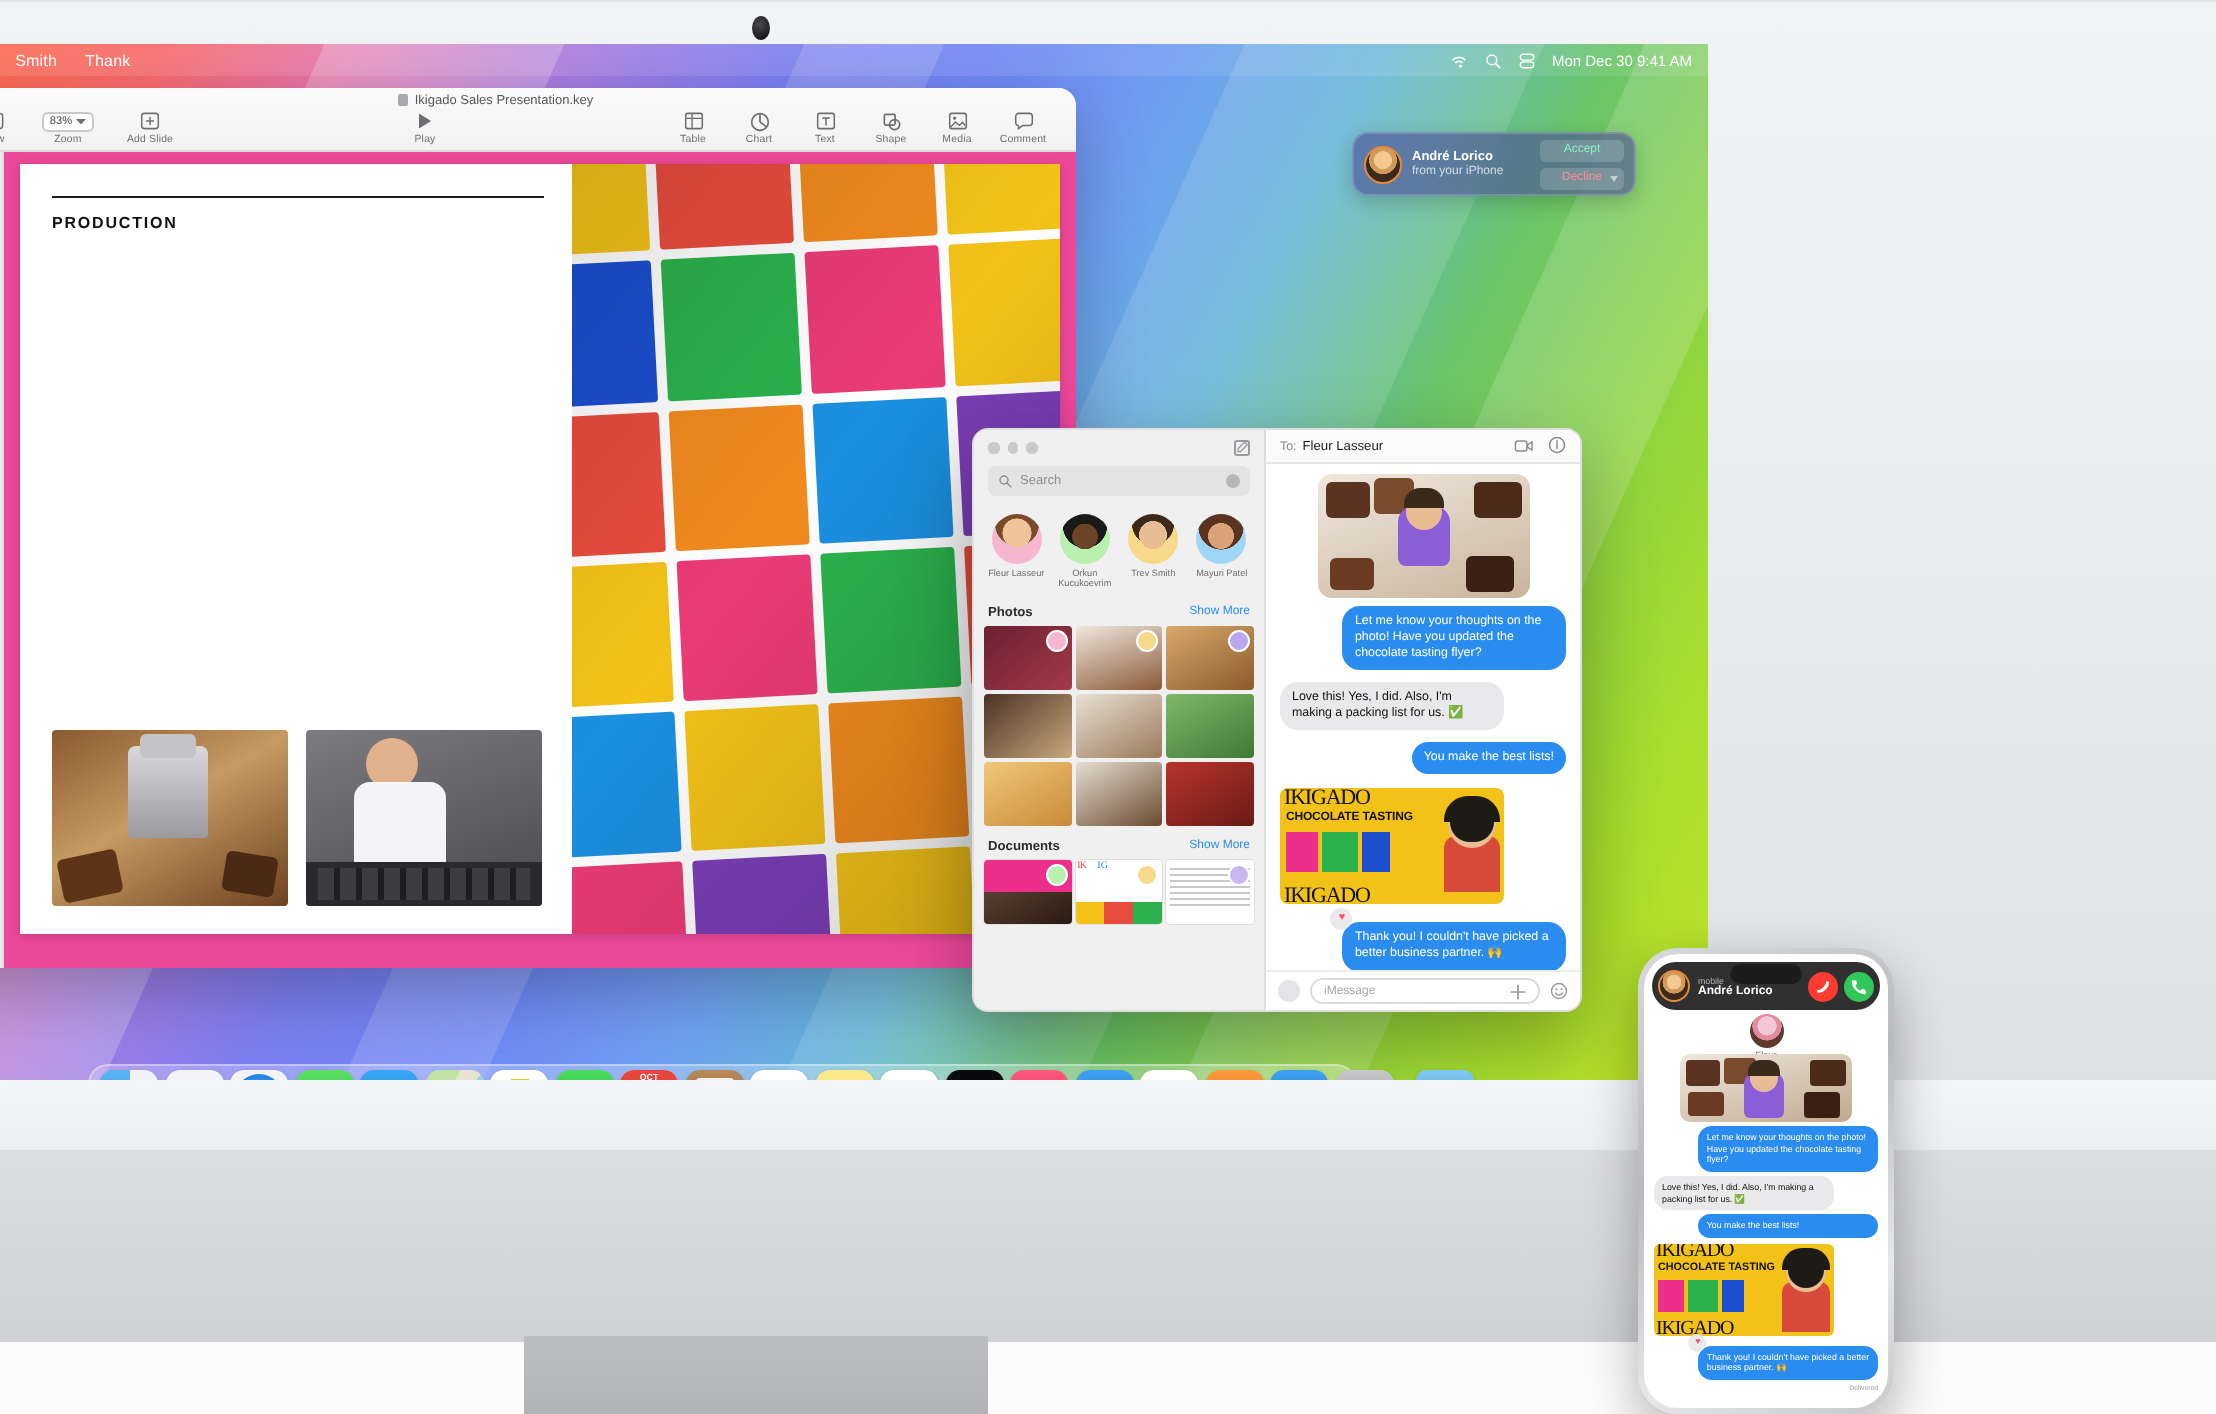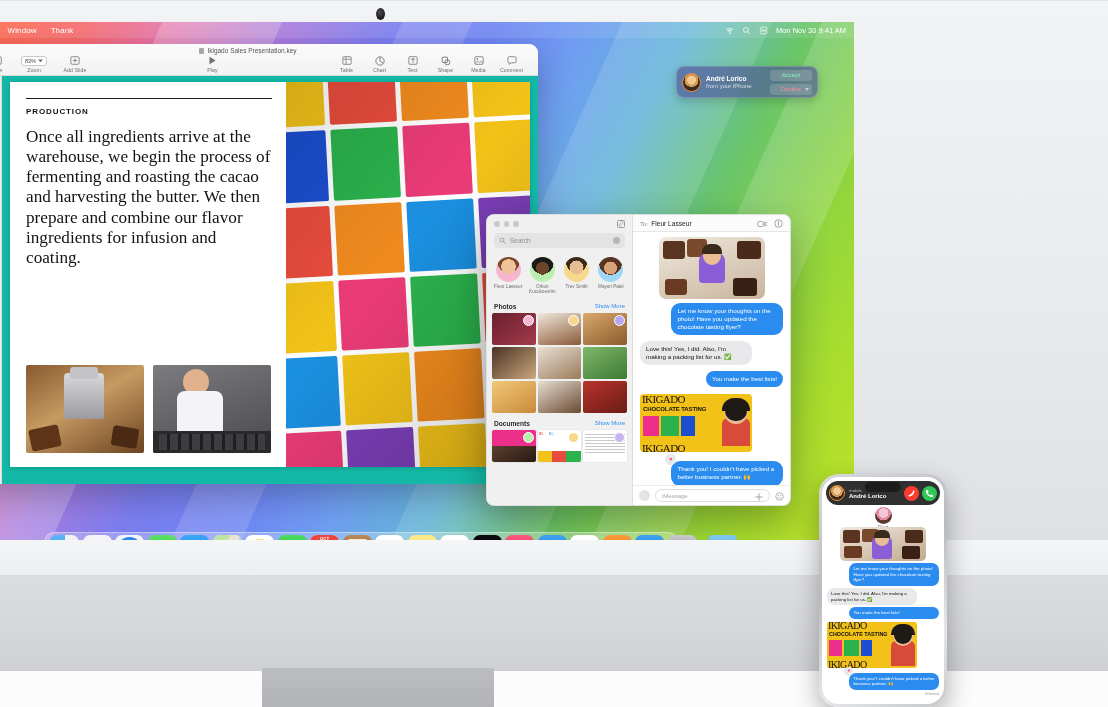--- a/index.html
+++ b/index.html
@@ -113,21 +113,21 @@
   .kn-tool .tl { font-size: 5.2px; margin-top: 1px; letter-spacing: .1px; }
   .kn-gap { flex: 1; }
   .kn-zoom-box {
     display: inline-flex; align-items: center; gap: 2px; border: .5px solid #c9c9cc;
     border-radius: 3px; padding: 0 3px; height: 10px; font-size: 5.6px; color: #4b4c50;
     background: #fff;
   }
 
   .kn-body { display: flex; height: 408px; }
   .kn-sidebar { width: 44px; background: #eeeeee; border-right: .5px solid #dcdcdc; padding: 4px 5px; overflow: hidden; }
-  .kn-canvas { flex: 1; background: #14b8a6; padding: 6px 8px 0 8px; }
+  .kn-canvas { flex: 1; background: #ec4899; padding: 6px 8px 0 8px; }
   .slide {
     position: relative; width: 100%; height: 385px; background: #fff;
     box-shadow: 0 1px 5px rgba(0,0,0,.18); display: flex; overflow: hidden;
   }
   .slide-left { width: 53%; padding: 16px 14px 0 16px; position: relative; }
   .slide-rule { height: 1px; background: #1b1b1b; margin-bottom: 8px; }
   .slide-kicker { font-size: 8px; font-weight: 700; letter-spacing: .9px; color: #111; }
   .slide-para {
     font-family: "Liberation Serif", serif; font-size: 17.2px; line-height: 1.17;
     color: #121212; margin-top: 11px;
@@ -239,42 +239,42 @@
   <div id="screen">
     <div class="wallpaper">
       <div class="wall-stripe" style="left:60px;top:-40px;width:120px;height:620px;background:#fff;"></div>
       <div class="wall-stripe" style="left:300px;top:-40px;width:70px;height:620px;background:#fff;opacity:.15;"></div>
       <div class="wall-stripe" style="left:520px;top:-40px;width:150px;height:620px;background:#fff;opacity:.13;"></div>
       <div class="wall-stripe" style="left:720px;top:-40px;width:90px;height:620px;background:#fff;opacity:.16;"></div>
     </div>
 
     <div class="menubar">
       <span class="mi">o</span>
-      <span class="mi">Window</span>
+      <span class="mi">Smith</span>
       <span class="mi">Thank</span>
       <span class="spacer"></span>
       <span class="status">
         <span class="mb-ico">
           <svg width="9" height="9" viewBox="0 0 16 16">
               <path d="M8 12.5a1.3 1.3 0 110 .1zM4.2 9.1a5.4 5.4 0 017.6 0l-1.1 1.1a3.8 3.8 0 00-5.4 0zM1.8 6.6a8.8 8.8 0 0112.4 0l-1.1 1.1a7.2 7.2 0 00-10.2 0z" fill="#fff"></path>
             </svg>
         </span>
         <span class="mb-ico">
           <svg width="9" height="9" viewBox="0 0 16 16">
               <circle cx="7" cy="7" r="4.3" stroke="#fff" stroke-width="1.4" fill="none"></circle>
               <path d="M10.2 10.2L14 14" stroke="#fff" stroke-width="1.4" stroke-linecap="round"></path>
             </svg>
         </span>
         <span class="mb-ico">
           <svg width="9" height="9" viewBox="0 0 16 16">
               <rect x="2" y="2" width="12" height="5.2" rx="2.6" stroke="#fff" stroke-width="1.2" fill="none"></rect>
               <rect x="2" y="8.8" width="12" height="5.2" rx="2.6" stroke="#fff" stroke-width="1.2" fill="none"></rect>
             </svg>
         </span>
-        <span>Mon Nov 30  9:41 AM</span>
+        <span>Mon Dec 30  9:41 AM</span>
       </span>
     </div>
 
     <div id="keynote">
       <div class="kn-toolbar">
         <div class="kn-title">
           <span class="doc-ico"></span><span>Ikigado Sales Presentation.key</span>
         </div>
         <div class="kn-tools">
           <div style="width:22px"></div>
@@ -387,21 +387,20 @@
           
           
           
         </div>
 
         <div class="kn-canvas">
           <div class="slide">
             <div class="slide-left">
               <div class="slide-rule"></div>
               <div class="slide-kicker">PRODUCTION</div>
-              <div class="slide-para">Once all ingredients arrive at the warehouse, we begin the process of fermenting and roasting the cacao and harvesting the butter. We then prepare and combine our flavor ingredients for infusion and coating.</div>
               <div class="slide-photos">
                 <div class="slide-photo" style="background:linear-gradient(150deg,#8a5a30,#c69a62 45%,#6d4220);">
                   <div style="position:absolute;left:38px;top:8px;width:40px;height:46px;background:linear-gradient(180deg,#d9d9dc,#9a9a9f);border-radius:4px 4px 2px 2px;"></div>
                   <div style="position:absolute;left:44px;top:2px;width:28px;height:12px;background:#c4c4c8;border-radius:3px;"></div>
                   <div style="position:absolute;left:4px;bottom:4px;width:30px;height:22px;background:#5e3418;border-radius:3px;transform:rotate(-12deg);"></div>
                   <div style="position:absolute;right:6px;bottom:6px;width:26px;height:20px;background:#4a2a14;border-radius:3px;transform:rotate(9deg);"></div>
                 </div>
                 <div class="slide-photo" style="background:linear-gradient(160deg,#7c7c80,#4a4a4e);">
                   <div style="position:absolute;left:30px;top:4px;width:26px;height:26px;border-radius:50%;background:#e0b18c;"></div>
                   <div style="position:absolute;left:24px;top:26px;width:46px;height:40px;background:#f4f4f6;border-radius:8px 8px 0 0;"></div>

